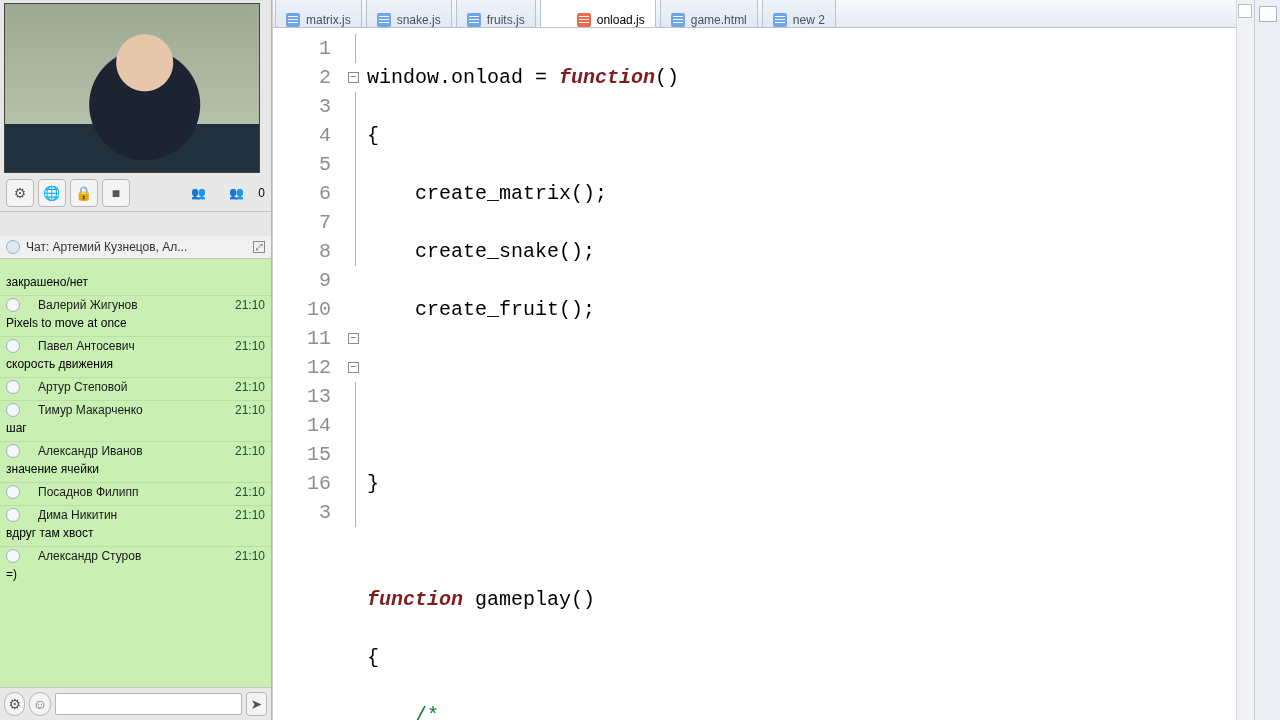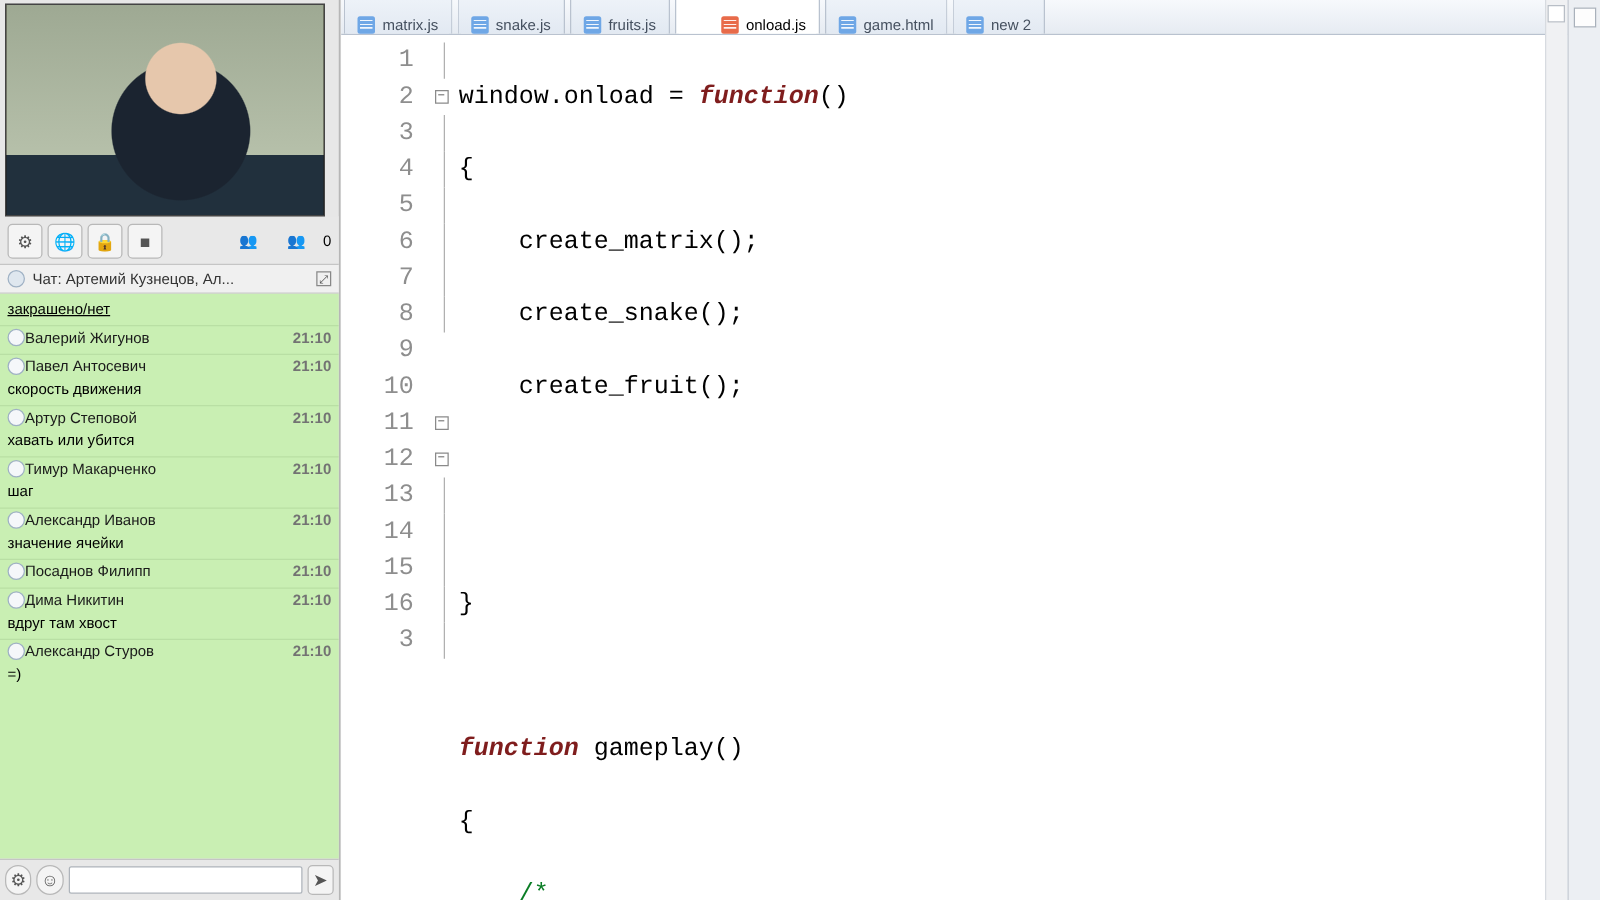--- a/index.html
+++ b/index.html
@@ -14,30 +14,30 @@
      radial-gradient(circle at 55% 60%, #1b2430 0 55px, transparent 56px),
      linear-gradient(#21303d, #21303d) 0 120px/100% 60px no-repeat,
      linear-gradient(#9ea993, #b6c0aa) 0 0/260px 120px no-repeat,
      #30251a; }
   .webcam .badge { position:absolute; top:6px; left:6px; width:20px; height:20px; border-radius:2px; background:#cfd3d9; }
   .toolbar-row { display:flex; align-items:center; gap:4px; padding:6px 6px 4px 6px; background:#e8e8e8; border-bottom:1px solid #c5c5c5; }
   .tbtn { width:28px; height:28px; background:#f4f4f4; border:1px solid #b8b8b8; border-radius:4px; display:flex; align-items:center; justify-content:center; color:#555; font-size:14px; }
   .tbtn.round { border-radius:14px; }
   .spacer { flex:1; }
   .ppl { width:34px; height:26px; display:flex; align-items:center; justify-content:center; color:#666; }
-  .chat-header { display:flex; align-items:center; gap:6px; padding:4px 6px; background:#f0f0f0; border-bottom:1px solid #c8c8c8; color:#333; }
+  .chat-header { display:flex; align-items:center; gap:6px; padding:4px 6px; background:#f0f0f0; border-bottom:1px solid #c8c8c8; color:#333;margin-top:24px; }
   .chat-header .bub { width:14px; height:14px; border-radius:50%; background:#dfe7ef; border:1px solid #9fb1c4; position:relative; }
   .chat-header .exp { width:12px; height:12px; border:1px solid #888; margin-left:auto; color:#555; font-size:9px; line-height:10px; text-align:center; }
   .chat-scroll { flex:1; overflow-y:auto; background:#c9efb3; }
   .msg { padding:2px 6px 6px 6px; border-top:1px solid #b9dfa4; }
-  .msg:first-child { border-top:none; padding-top:1px;text-decoration:underline; }
-  .msg .row1 { display:flex; align-items:center; gap:0; color:#1a1a1a; }
+  .msg:first-child { border-top:none; padding-top:12px; }
+  .msg .row1 { display:flex; align-items:center; gap:18px; color:#1a1a1a; }
   .msg .bub { width:14px; height:14px; border-radius:50%; background:#f5f7fa; border:1px solid #9fb1c4; flex:0 0 14px; }
   .msg .name { flex:1; white-space:nowrap; overflow:hidden; text-overflow:ellipsis; }
-  .msg .time { color:#737373;font-weight:bold; }
+  .msg .time { color:#14532d; }
   .msg .body { color:#000; padding-top:4px; }
   .compose { display:flex; align-items:center; gap:4px; padding:4px; background:#e8e8e8; border-top:1px solid #c5c5c5; }
   .compose input { flex:1; height:22px; border:1px solid #aeb4bb; border-radius:2px; padding:0 4px; }
   
   .editor-area { flex:1; display:flex; flex-direction:column; border-left:1px solid #cfcfcf; position:relative; }
   .tabs { display:flex; height:28px; background:linear-gradient(#f7f9fc,#e6ebf2); border-bottom:1px solid #b9c2cf; align-items:flex-end; padding-left:2px; gap:0; }
   .tab { display:flex; align-items:flex-end; gap:6px; height:40px; padding:0 10px; border:1px solid #b9c2cf; border-bottom:none; background:linear-gradient(#f2f6fb,#e2e9f2); border-radius:5px 5px 0 0; color:#45505f; margin-right:4px; position:relative; }
   .tab.active { background:#fff; color:#000; font-weight:500;padding-left:36px; }
   .tab.unsaved .ficon { background:#e86b4a; }
   .ficon { width:14px; height:14px; background:#6fa7e6; border-radius:2px; position:relative; }
@@ -94,36 +94,36 @@
     <div class="msg">
       <div class="body">закрашено/нет</div>
     </div>
 
   <div class="msg">
         <div class="row1">
           <span class="bub"></span>
           <span class="name">Валерий Жигунов</span>
           <span class="time">21:10</span>
         </div>
+        <div class="body">Pixels to move at once</div>
       </div>
       <div class="msg">
         <div class="row1">
           <span class="bub"></span>
           <span class="name">Павел Антосевич</span>
           <span class="time">21:10</span>
         </div>
         <div class="body">скорость движения</div>
       </div>
       <div class="msg">
         <div class="row1">
           <span class="bub"></span>
           <span class="name">Артур Степовой</span>
           <span class="time">21:10</span>
         </div>
-        <div class="body">хавать или убится</div>
       </div>
       <div class="msg">
         <div class="row1">
           <span class="bub"></span>
           <span class="name">Тимур Макарченко</span>
           <span class="time">21:10</span>
         </div>
         <div class="body">шаг</div>
       </div>
       <div class="msg">

